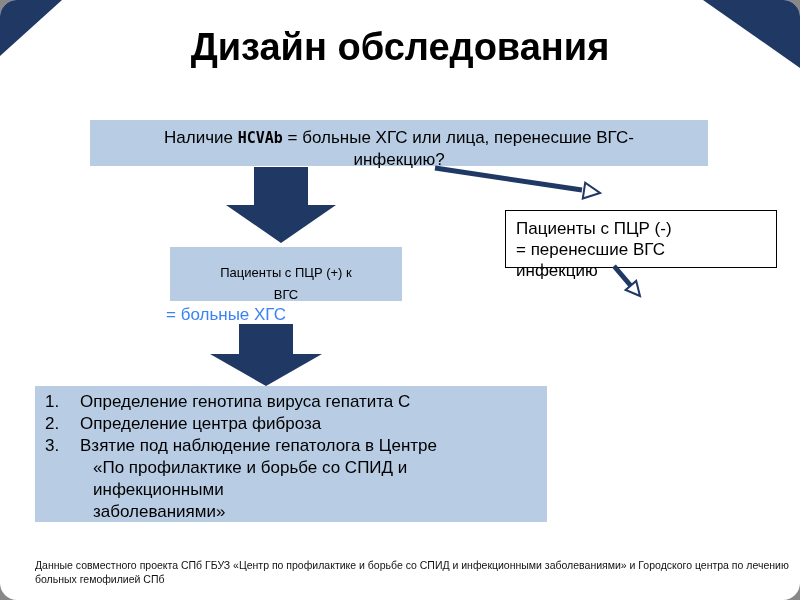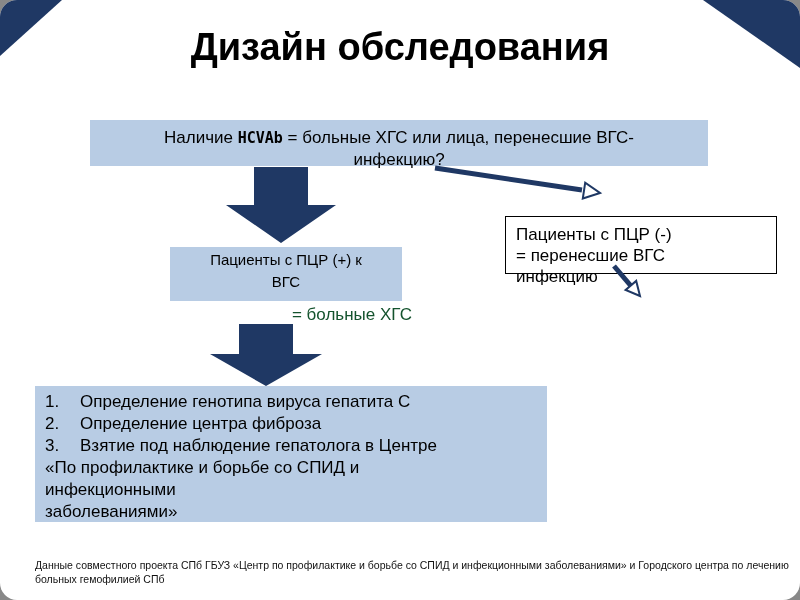--- a/index.html
+++ b/index.html
@@ -18,42 +18,41 @@
   }
   .bluebox { position:absolute; background:#b8cce4; color:#000; }
   .top-box {
     left:90px; top:120px; width:618px; height:46px;
     text-align:center; font-size:17px; line-height:22px; padding-top:7px;
     white-space:pre-line;
   }
   .top-box .code { font-family:"DejaVu Sans Mono", monospace; font-weight:bold; font-size:15px;margin-top:42px; }
   .mid-box {
     left:170px; top:247px; width:232px; height:54px;
-    text-align:center; font-size:15px; line-height:22px; padding-top:2px;
+    text-align:center; font-size:13px; line-height:22px; padding-top:15px;
     white-space:pre-line;
   }
   .mid-caption {
-    position:absolute; left:180px; top:305px; width:232px;
-    text-align:right; font-size:17px; color:#14532d;
+    position:absolute; left:166px; top:305px; width:232px;
+    text-align:left; font-size:17px; color:#3b82f6;
   }
   .whitebox {
     position:absolute; background:#fff; border:1.5px solid #000;
     font-size:17px; line-height:21px; padding:7px 10px; color:#000;
     white-space:pre-line;
-    margin-top:6px;
   }
   .neg-box  { left:505px; top:210px; width:272px; height:58px; }
   .excl-box { left:505px; top:300px; width:272px; height:46px; padding-top:4px; }
   .bottom-box {
     left:35px; top:386px; width:512px; height:136px;
     font-size:17px; line-height:22px; padding:5px 10px;
   }
   .list-row { display:flex; }
   .list-num { flex:0 0 35px; }
-  .cont { white-space:pre-line; }
+  .cont { white-space:pre-line;margin-left:48px; }
   .footer {
     position:absolute; left:35px; right:6px; bottom:14px;
     text-align:left; font-size:10.5px; line-height:14px; color:#111;
   }
   svg.arrow { position:absolute; }
 </style>
 </head>
 <body>
 
 <div class="slide">

